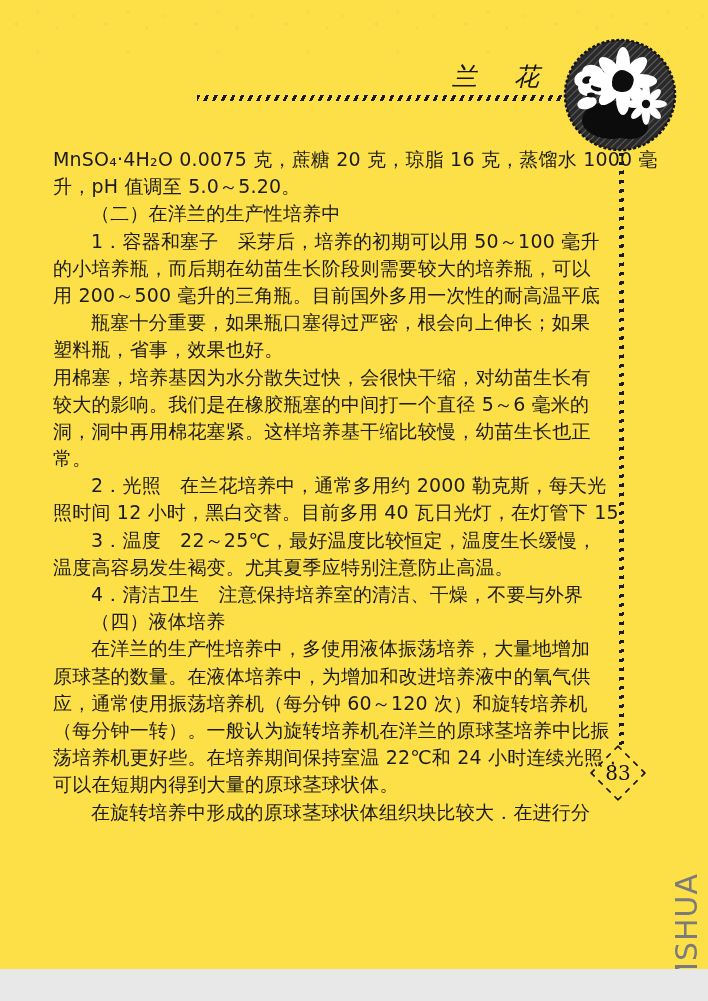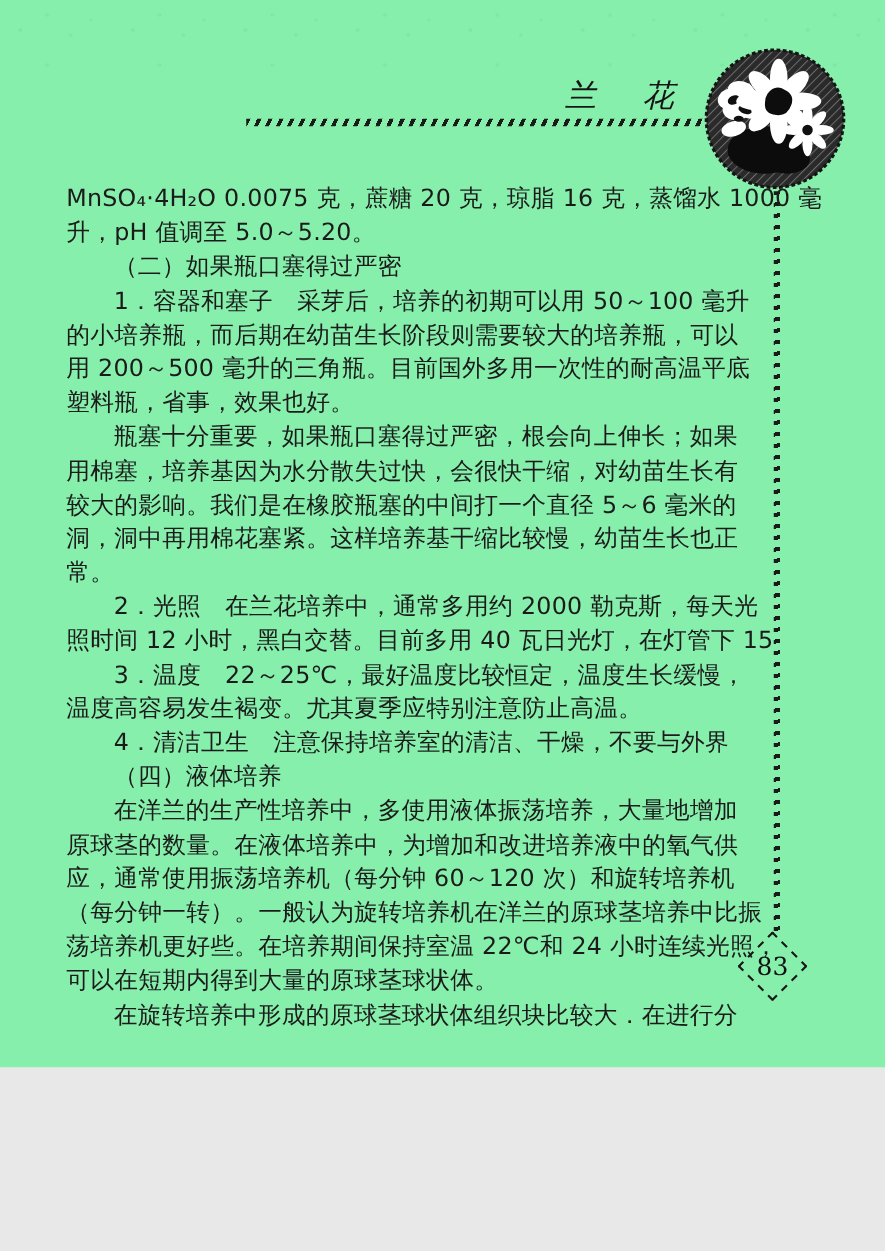--- a/index.html
+++ b/index.html
@@ -3,22 +3,22 @@
 <meta charset="utf-8">
 <style>
   html, body {
     margin: 0;
     padding: 0;
     background: #e8e8e8;
   }
   .page {
     position: relative;
     width: 708px;
-    height: 854px;
-    background: #86efac;
+    height: 969px;
+    background: #fde047;
     overflow: hidden;
     font-family: "DejaVu Sans", "Liberation Sans", sans-serif;
     color: #1b1b1b;
   }
   
   .scan-noise {
     position: absolute;
     left: 0; top: 0;
     width: 708px; height: 55px;
     background:
@@ -196,26 +196,26 @@
   <div class="v-rule"></div>
 
   <div class="page-num-wrap">
     <div class="page-num-diamond"></div>
     <div class="page-num">83</div>
   </div>
 
   <div class="body-text">
       <div class="line">MnSO₄·4H₂O 0.0075 克，蔗糖 20 克，琼脂 16 克，蒸馏水 1000 毫</div>
       <div class="line">升，pH 值调至 5.0～5.20。</div>
-      <div class="line indent">（二）如果瓶口塞得过严密</div>
+      <div class="line indent">（二）在洋兰的生产性培养中</div>
       <div class="line indent">1．容器和塞子　采芽后，培养的初期可以用 50～100 毫升</div>
       <div class="line">的小培养瓶，而后期在幼苗生长阶段则需要较大的培养瓶，可以</div>
       <div class="line">用 200～500 毫升的三角瓶。目前国外多用一次性的耐高温平底</div>
+      <div class="line indent">瓶塞十分重要，如果瓶口塞得过严密，根会向上伸长；如果</div>
       <div class="line">塑料瓶，省事，效果也好。</div>
-      <div class="line indent">瓶塞十分重要，如果瓶口塞得过严密，根会向上伸长；如果</div>
       <div class="line">用棉塞，培养基因为水分散失过快，会很快干缩，对幼苗生长有</div>
       <div class="line">较大的影响。我们是在橡胶瓶塞的中间打一个直径 5～6 毫米的</div>
       <div class="line">洞，洞中再用棉花塞紧。这样培养基干缩比较慢，幼苗生长也正</div>
       <div class="line">常。</div>
       <div class="line indent">2．光照　在兰花培养中，通常多用约 2000 勒克斯，每天光</div>
       <div class="line">照时间 12 小时，黑白交替。目前多用 40 瓦日光灯，在灯管下 15</div>
       <div class="line indent">3．温度　22～25℃，最好温度比较恒定，温度生长缓慢，</div>
       <div class="line">温度高容易发生褐变。尤其夏季应特别注意防止高温。</div>
       <div class="line indent">4．清洁卫生　注意保持培养室的清洁、干燥，不要与外界</div>
       <div class="line indent">（四）液体培养</div>

